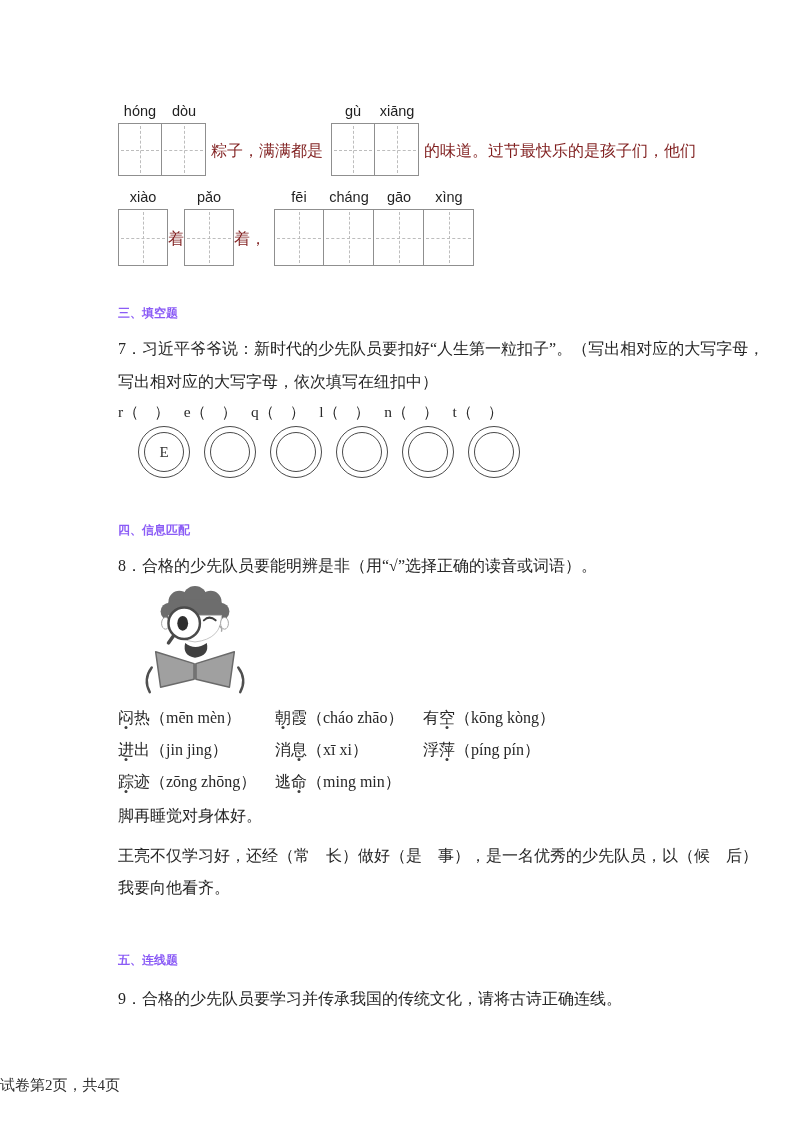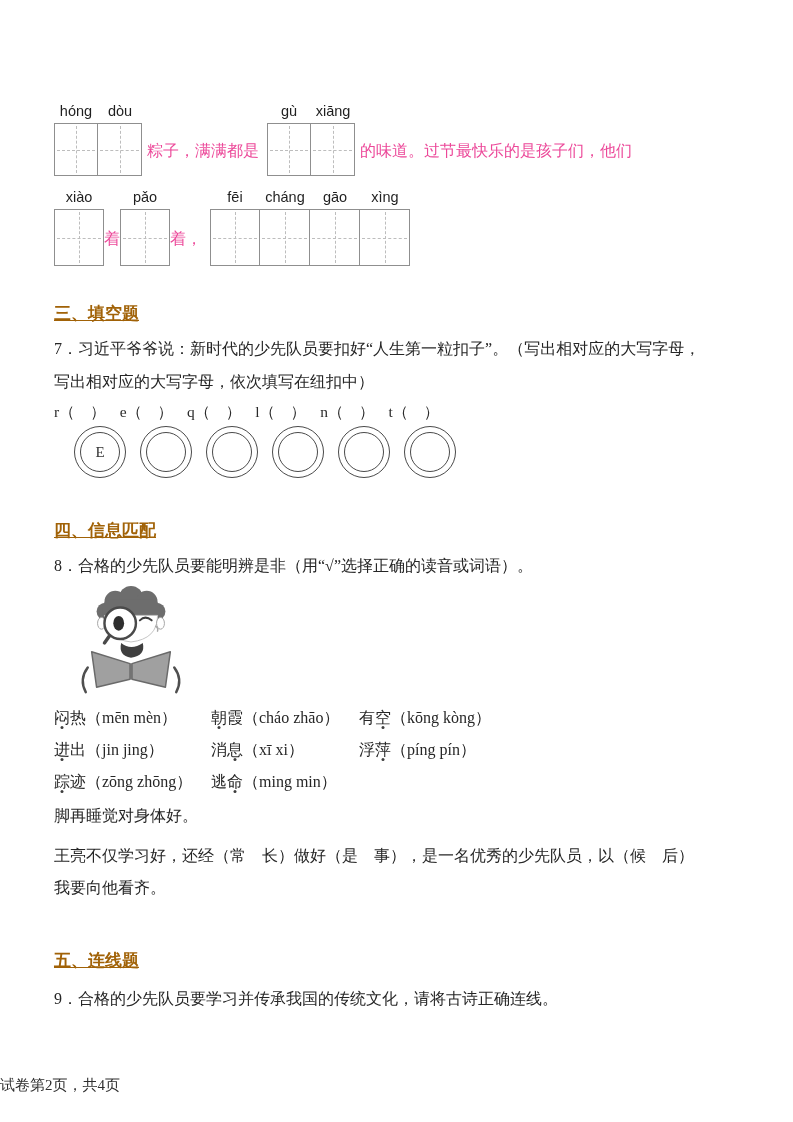--- a/index.html
+++ b/index.html
@@ -1,21 +1,21 @@
 <!DOCTYPE html>
 <html><head>
 <meta charset="utf-8">
 <style>
   html,body{margin:0;padding:0;background:#ffffff;}
   .page{
     position:relative;
     width:793px;height:1122px;
     background:#ffffff;
     box-sizing:border-box;
-    padding:0 90px 0 54px;
+    padding:0 90px 0 118px;
     overflow:hidden;
     font-family:"Liberation Serif","DejaVu Serif",serif;
     font-size:16px;color:#262626;
   }
   
   .ww-row{display:flex;align-items:flex-start;}
   .ww-row1{margin-top:103px;}
   .ww-row2{margin-top:13px;}
   .ww-group{display:flex;flex-direction:column;}
   .pin-row{display:flex;height:20px;}
@@ -26,27 +26,27 @@
   }
   .pin-w44 span{width:44px;}
   .pin-w50 span{width:50px;}
   .wgrid{display:flex;}
   .wcell{position:relative;box-sizing:border-box;border:1px solid #8f8f8f;background:#fff;}
   .wcell + .wcell{border-left:none;}
   .cell44{width:44px;height:53px;}
   .cell50{width:50px;height:57px;}
   .wcell::before{content:"";position:absolute;left:2px;right:2px;top:50%;border-top:1px dashed #bdbdbd;}
   .wcell::after{content:"";position:absolute;top:2px;bottom:2px;left:50%;border-left:1px dashed #bdbdbd;}
-  .ww-text{white-space:nowrap;color:#ec4899;}
+  .ww-text{white-space:nowrap;color:#7f1d1d;}
   .ww-row1 .ww-text{margin-top:38px;}
   .ww-row2 .ww-text{margin-top:40px;}
   .sp-l{margin-left:5px;}
   .sp-r8{margin-right:8px;}
   
-  .sec-heading{font-weight:bold;color:#a16207;font-size:17px;line-height:21px;text-decoration:underline;}
+  .sec-heading{font-weight:bold;color:#8b5cf6;font-size:12px;line-height:21px;}
   .h-three{margin-top:37px;}
   .h-four{margin-top:42px;}
   .h-five{margin-top:46px;}
   .qline{line-height:33px;white-space:nowrap;}
   .q7-block{margin-top:8px;}
   .q8-line{margin-top:8px;line-height:33px;white-space:nowrap;}
   .pline{line-height:32px;white-space:nowrap;}
   .para1{margin-top:2px;}
   .para2{margin-top:8px;}
   .q9-line{margin-top:12px;line-height:32px;white-space:nowrap;}

